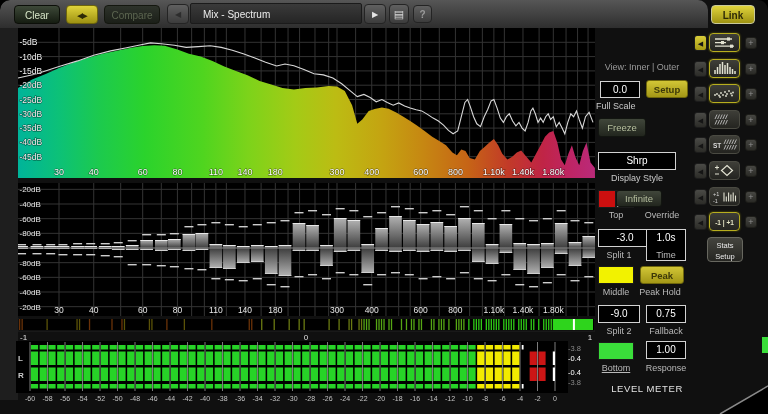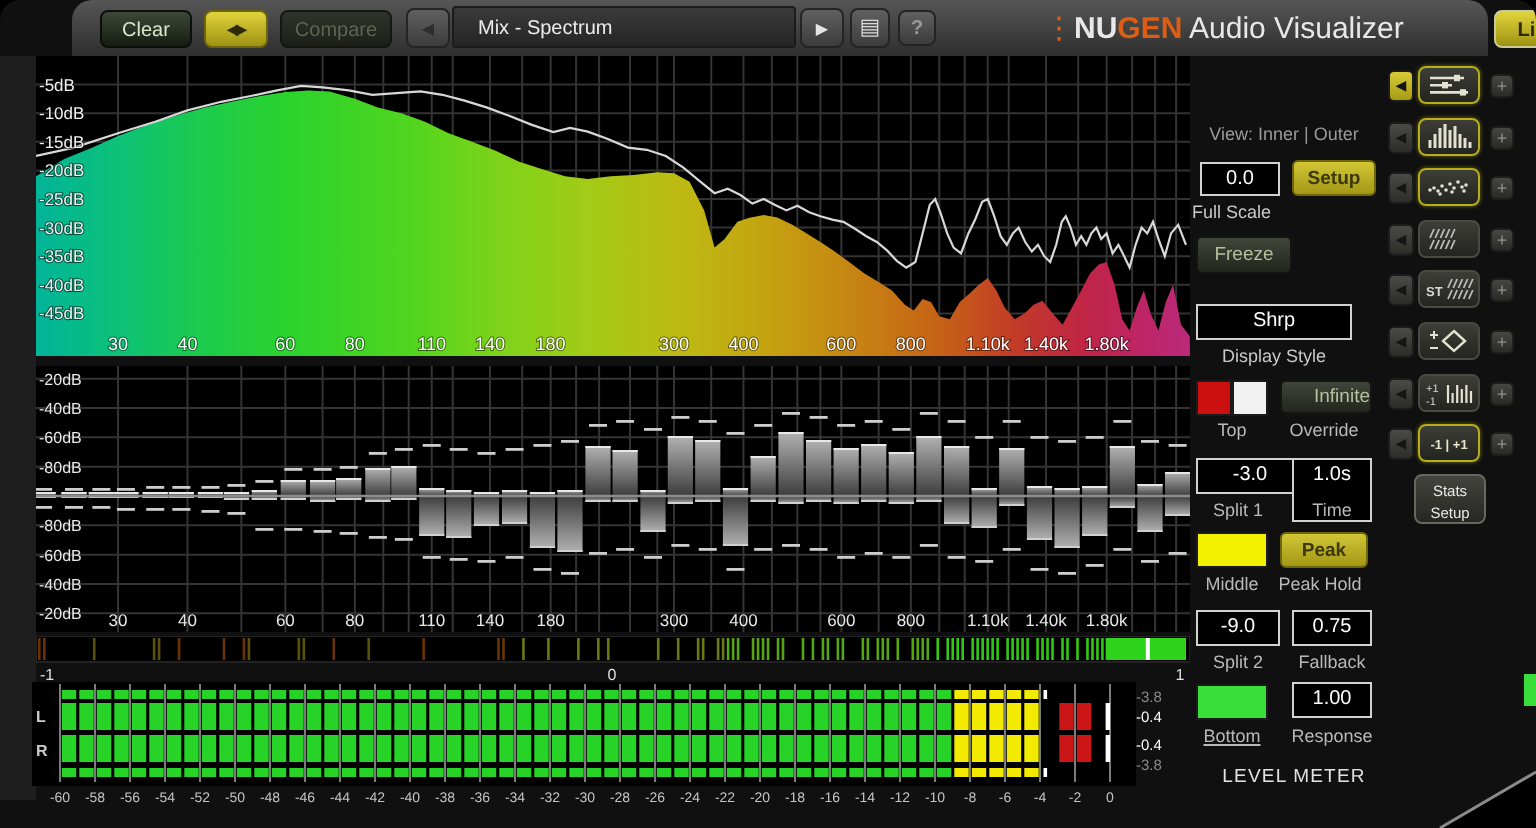--- a/index.html
+++ b/index.html
@@ -1,21 +1,21 @@
 <!DOCTYPE html>
 <html><head>
 <meta charset="utf-8">
 <style>
   html,body{margin:0;padding:0;background:#000;width:768px;height:414px;overflow:hidden;
     font-family:"Liberation Sans",sans-serif;-webkit-font-smoothing:antialiased;}
   .abs{position:absolute;}
   #app{position:relative;width:768px;height:414px;background:#101010;border-radius:10px 10px 0 0;overflow:hidden;}
   
   #toolbar{left:0;top:0;width:708px;height:28px;background:linear-gradient(#565656,#2e2e2e);
-    border-bottom:1px solid #111;border-radius:10px 10px 0 0;margin-left:36px;}
+    border-bottom:1px solid #111;border-radius:10px 10px 0 0;}
   .tbtn{height:19px;border-radius:4px;font-size:10px;line-height:19px;text-align:center;box-sizing:border-box;}
   .dark-green{background:linear-gradient(#3d4838,#151c11);color:#d9e8c9;border:1px solid #0c0f09;}
   .disabled{background:linear-gradient(#2e332b,#1b1f18);color:#5c6550;border:1px solid #14170f;}
   .yellow{background:linear-gradient(#e0d43c,#9e9212);color:#2e2a06;border:1px solid #6e660c;font-weight:bold;}
   .gray{background:linear-gradient(#606060,#3c3c3c);color:#e6e6e6;border:1px solid #242424;}
   #preset-box{background:linear-gradient(#3a3a3a,#252525);border:1px solid #1b1b1b;border-radius:2px;
     color:#ececec;font-size:10px;line-height:21px;padding-left:12px;box-sizing:border-box;}
   #brand{font-size:15px;color:#e8e8e8;white-space:nowrap;}
   #brand b{font-weight:bold;}
   .orange{color:#dd5d15;}
@@ -48,21 +48,20 @@
 
   <div id="toolbar" class="abs">
     <div class="abs tbtn dark-green" style="left:14px;top:5px;width:46px;">Clear</div>
     <div class="abs tbtn yellow" style="left:66px;top:5px;width:32px;font-size:7px;letter-spacing:-1px;">◀▶</div>
     <div class="abs tbtn disabled" style="left:104px;top:5px;width:56px;">Compare</div>
     <div class="abs tbtn gray" style="left:167px;top:4px;width:22px;height:20px;line-height:20px;color:#2d2d2d;font-size:8px;">◀</div>
     <div id="preset-box" class="abs" style="left:190px;top:3px;width:172px;height:21px;">Mix - Spectrum</div>
     <div class="abs tbtn gray" style="left:364px;top:4px;width:22px;height:20px;line-height:20px;font-size:8px;">▶</div>
     <div class="abs tbtn gray" style="left:389px;top:4px;width:20px;height:20px;line-height:19px;font-size:11px;color:#d8d8d8;">▤</div>
     <div class="abs tbtn gray" style="left:413px;top:5px;width:19px;height:18px;line-height:18px;color:#9a9a9a;font-weight:bold;">?</div>
-    <div id="brand" class="abs" style="left:486px;top:5px;"><span class="orange">⋮</span><b>NU</b><b class="orange">GEN</b><span> Audio Visualizer</span></div>
     <div class="abs tbtn yellow" style="left:711px;top:5px;width:44px;border:1px solid #c9c99a;">Link</div>
   </div>
 
   <div class="abs" style="left:0;top:28px;width:18px;height:372px;background:#1e1e1e;"></div>
   <svg id="spec" class="abs" style="left:18px;top:28px;" width="577" height="150">
       <rect x="0" y="0" width="577" height="150" fill="#000"></rect>
       <defs>
         <linearGradient id="specGrad" gradientUnits="userSpaceOnUse" x1="0" y1="0" x2="577" y2="0">
           <stop offset="0" stop-color="#00b49a"></stop>
           <stop offset="0.07" stop-color="#0cc178"></stop>
@@ -902,21 +901,21 @@
   <div class="abs plabel" style="left:596px;top:101px;width:60px;text-align:left;color:#c9c9c9;">Full Scale</div>
   <div class="abs dbtn" style="left:598px;top:118px;width:48px;height:19px;line-height:18px;">Freeze</div>
 
   <div class="abs vbox" style="left:598px;top:152px;width:78px;height:18px;">Shrp</div>
   <div class="abs plabel" style="left:598px;top:173px;width:78px;color:#c9c9c9;">Display Style</div>
 
   <div class="abs" style="left:598px;top:190px;width:36px;height:18px;">
     <div class="abs swatch" style="left:0;top:0;width:18px;height:18px;background:#cc0f0f;"></div>
     <div class="abs swatch" style="left:18px;top:0;width:18px;height:18px;background:#f2f2f2;"></div>
   </div>
-  <div class="abs dbtn" style="left:640px;top:190px;width:46px;height:17px;line-height:16px;text-align:right;">Infinite</div>
+  <div class="abs dbtn" style="left:616px;top:190px;width:46px;height:17px;line-height:16px;">Infinite</div>
   <div class="abs plabel" style="left:598px;top:210px;width:36px;">Top</div>
   <div class="abs plabel" style="left:634px;top:210px;width:56px;">Override</div>
 
   <div class="abs vbox" style="left:598px;top:229px;width:54px;height:18px;">-3.0</div>
   <div class="abs vbox" style="left:646px;top:229px;width:40px;height:32px;">1.0s</div>
   <div class="abs plabel" style="left:598px;top:250px;width:42px;">Split 1</div>
   <div class="abs plabel" style="left:646px;top:250px;width:40px;">Time</div>
 
   <div class="abs swatch" style="left:598px;top:266px;width:36px;height:18px;background:#f2f200;"></div>
   <div class="abs ybtn" style="left:640px;top:266px;width:44px;height:18px;line-height:17px;">Peak</div>

